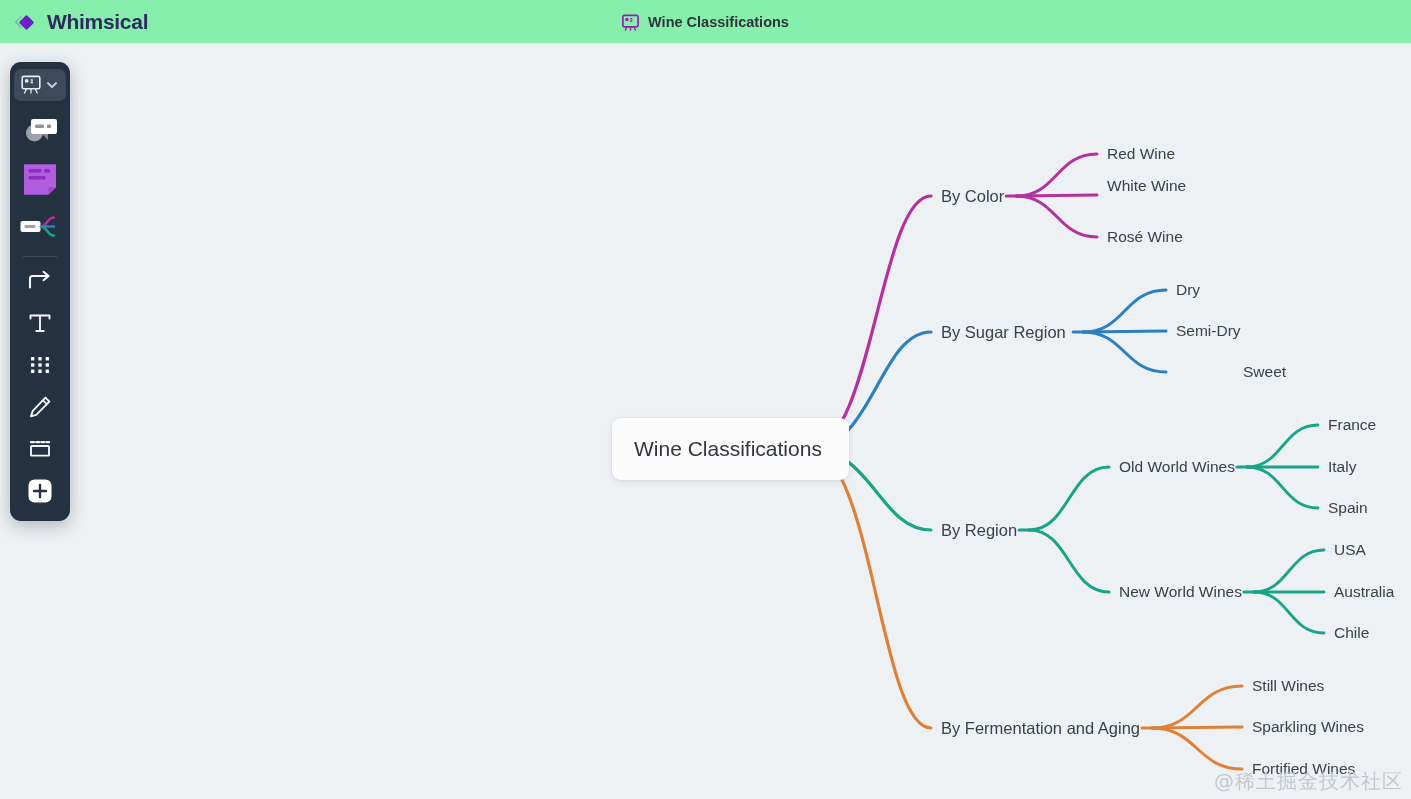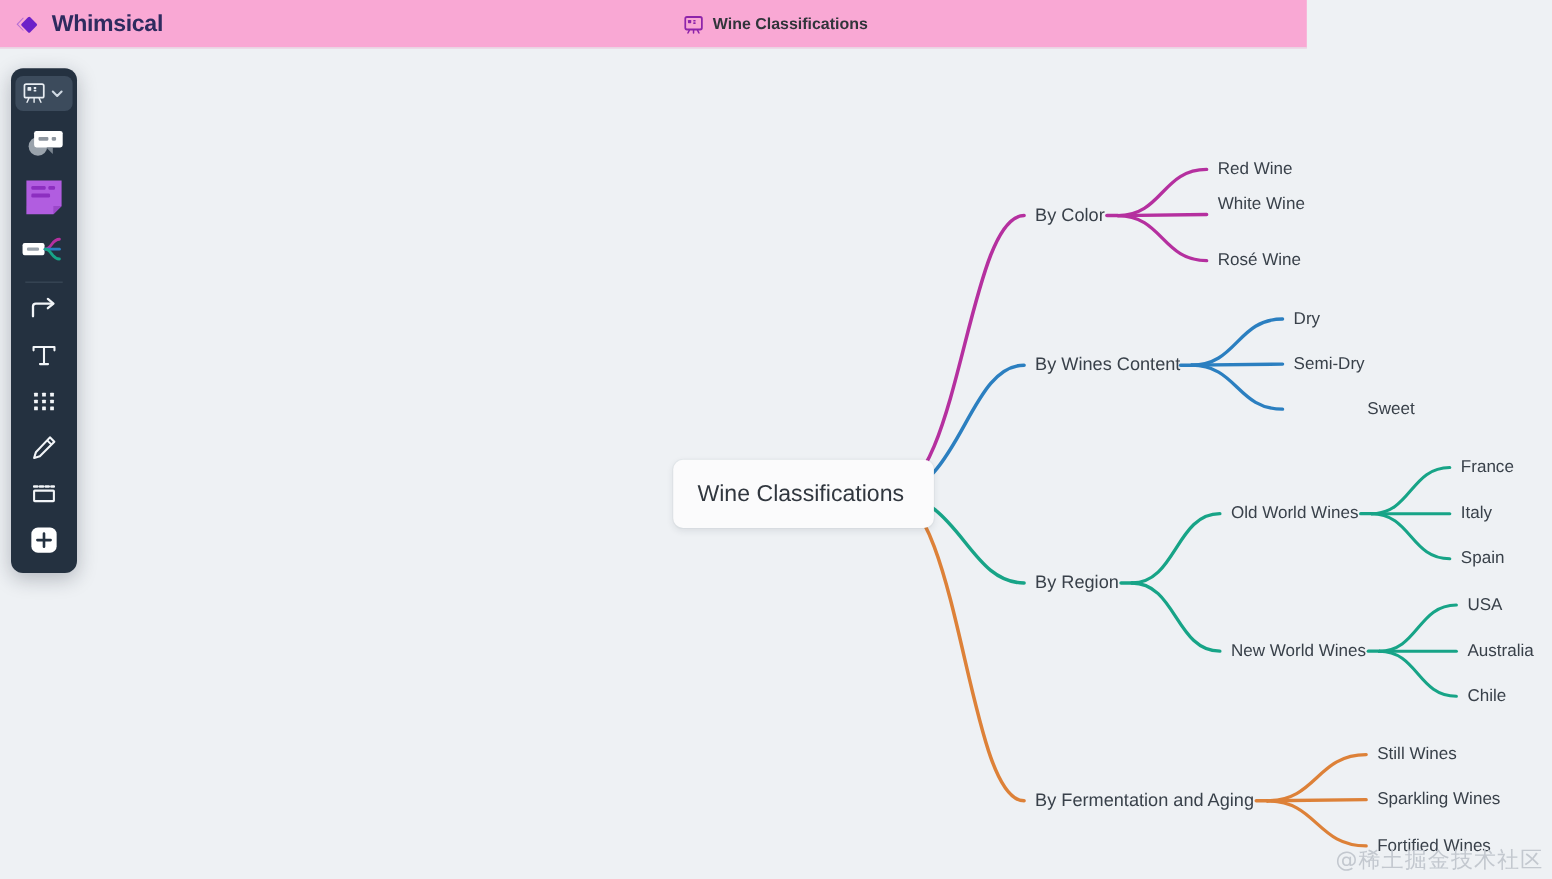--- a/index.html
+++ b/index.html
@@ -7,22 +7,22 @@
     width: 1411px; height: 799px;
     overflow: hidden;
     font-family: "Liberation Sans", sans-serif;
     background: #eef1f4;
   }
   #app { position: relative; width: 1411px; height: 799px; }
 
   
   .header {
     position: absolute; top: 0; left: 0;
-    width: 1188px; height: 44px;
-    background: #f9a8d4;
+    width: 1411px; height: 44px;
+    background: #86efac;
     border-bottom: 1px solid #e4e7ea;
     z-index: 40;
   }
   .brand {
     position: absolute; left: 12px; top: 0;
     height: 44px; display: flex; align-items: center; gap: 7px;
   }
   .brand-mark { width: 28px; height: 28px; display: block; }
   .brand-text {
     font-size: 21px; font-weight: bold; color: #2e2b5f;
@@ -286,21 +286,21 @@
         <path d="M1152.046875 684 C1197.0234375 684 1197.0234375 642 1242 642" fill="none" stroke="#dd8138" stroke-width="3" stroke-linecap="round"></path>
         <path d="M1152.046875 684 L1242 683" fill="none" stroke="#dd8138" stroke-width="3" stroke-linecap="round"></path>
         <path d="M1152.046875 684 C1197.0234375 684 1197.0234375 725 1242 725" fill="none" stroke="#dd8138" stroke-width="3" stroke-linecap="round"></path>
       </svg>
     <div id="node-layer">
         <div class="root-node" style="left: 612px; top: 374px; width: 237px; height: 62px;">Wine Classifications</div>
         <div class="node lvl1" style="left: 941px; top: 152px;">By Color</div>
         <div class="node lvl3" style="left: 1107px; top: 110px;">Red Wine</div>
         <div class="node lvl3" style="left: 1107px; top: 142px;">White Wine</div>
         <div class="node lvl3" style="left: 1107px; top: 193px;">Rosé Wine</div>
-        <div class="node lvl1" style="left: 941px; top: 288px;">By Wines Content</div>
+        <div class="node lvl1" style="left: 941px; top: 288px;">By Sugar Region</div>
         <div class="node lvl3" style="left: 1176px; top: 246px;">Dry</div>
         <div class="node lvl3" style="left: 1176px; top: 287px;">Semi-Dry</div>
         <div class="node lvl3" style="left: 1243px; top: 328px;">Sweet</div>
         <div class="node lvl1" style="left: 941px; top: 486px;">By Region</div>
         <div class="node lvl2" style="left: 1119px; top: 423px;">Old World Wines</div>
         <div class="node lvl3" style="left: 1328px; top: 381px;">France</div>
         <div class="node lvl3" style="left: 1328px; top: 423px;">Italy</div>
         <div class="node lvl3" style="left: 1328px; top: 464px;">Spain</div>
         <div class="node lvl2" style="left: 1119px; top: 548px;">New World Wines</div>
         <div class="node lvl3" style="left: 1334px; top: 506px;">USA</div>

